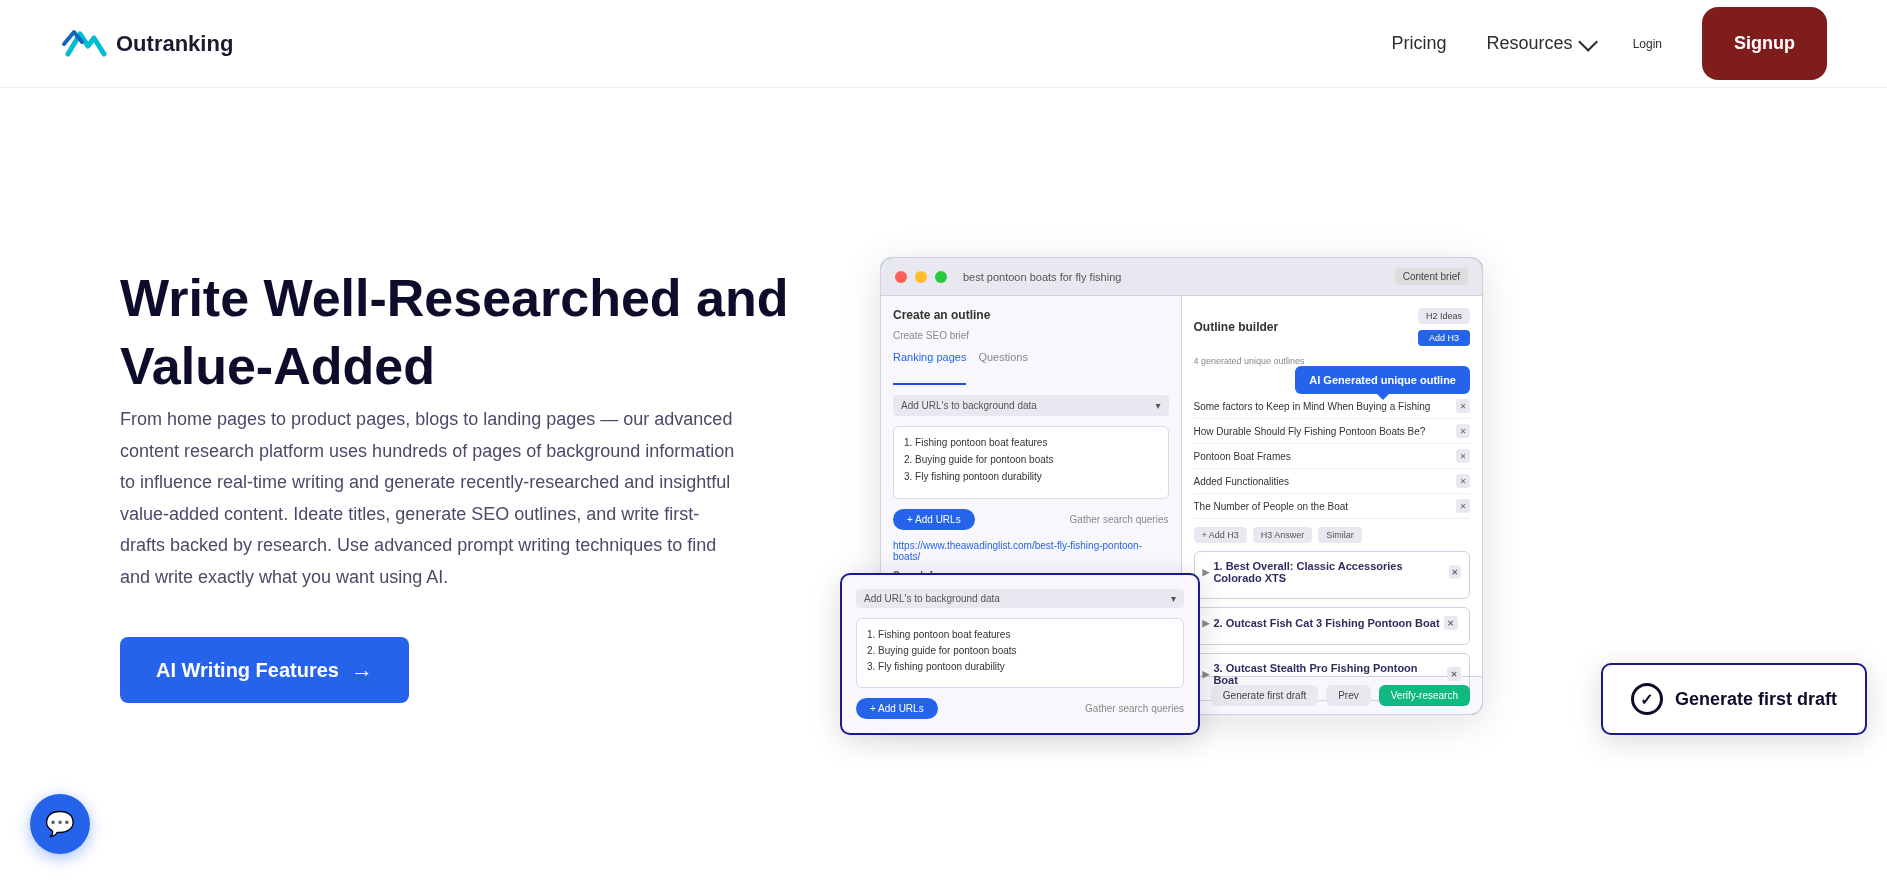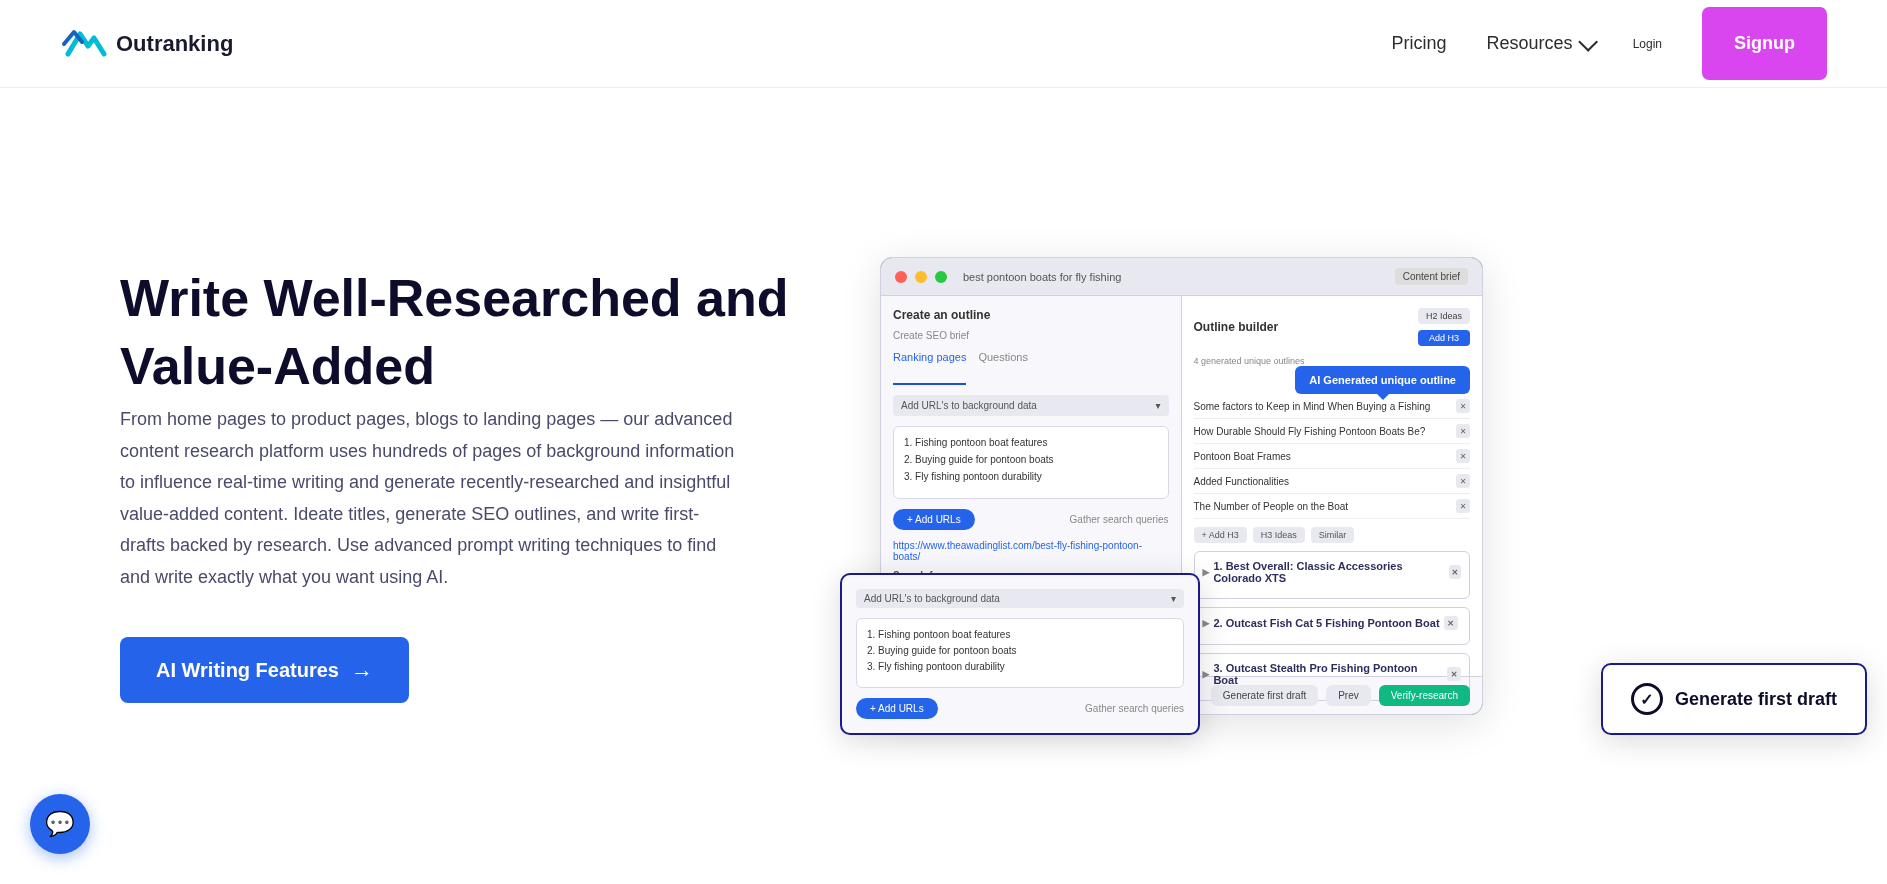--- a/index.html
+++ b/index.html
@@ -13,21 +13,21 @@
     }
     .nav-logo { display: flex; align-items: center; gap: 8px; }
     .logo-icon { width: 48px; height: 40px; }
     .logo-text { font-size: 22px; font-weight: 700; color: #1a1a2e; }
     .nav-right { display: flex; align-items: center; gap: 40px; }
     .nav-link { font-size: 18px; color: #2d2d2d; cursor: pointer; text-decoration: none; font-weight: 500; }
     .nav-resources { display: flex; align-items: center; gap: 6px; }
     .chevron-down { width: 14px; height: 14px; border-right: 2px solid #2d2d2d; border-bottom: 2px solid #2d2d2d; transform: rotate(45deg) translateY(-3px); display: inline-block; }
     .nav-login { font-size: 12px; color: #2d2d2d; cursor: pointer; font-weight: 500; }
     .btn-signup {
-      background: #d946ef; color: #fff; border: none; border-radius: 7px;
+      background: #7f1d1d; color: #fff; border: none; border-radius: 16px;
       padding: 26px 32px; font-size: 18px; font-weight: 600; cursor: pointer;
     }
 
     
     .main-section {
       display: flex; align-items: center;
       padding: 60px 80px 60px 120px;
       min-height: 796px;
       gap: 80px;
     }
@@ -320,37 +320,37 @@
                 <div class="outline-delete">✕</div>
               </div>
               <div class="outline-item">
                 <span class="outline-item-text">The Number of People on the Boat</span>
                 <div class="outline-delete">✕</div>
               </div>
             </div>
 
             <div class="add-row">
               <button class="add-btn">+ Add H3</button>
-              <button class="add-btn">H3 Ideas</button>
+              <button class="add-btn">H3 Answer</button>
               <button class="add-btn">Similar</button>
             </div>
 
             <div style="height:8px;"></div>
 
             <div class="outline-section">
               <div class="section-title">
                 <span class="section-chevron">▶</span>
                 <span>1. Best Overall: Classic Accessories Colorado XTS</span>
                 <div class="outline-delete">✕</div>
               </div>
             </div>
             <div class="outline-section">
               <div class="section-title">
                 <span class="section-chevron">▶</span>
-                <span>2. Outcast Fish Cat 5 Fishing Pontoon Boat</span>
+                <span>2. Outcast Fish Cat 3 Fishing Pontoon Boat</span>
                 <div class="outline-delete">✕</div>
               </div>
             </div>
             <div class="outline-section">
               <div class="section-title">
                 <span class="section-chevron">▶</span>
                 <span>3. Outcast Stealth Pro Fishing Pontoon Boat</span>
                 <div class="outline-delete">✕</div>
               </div>
             </div>

